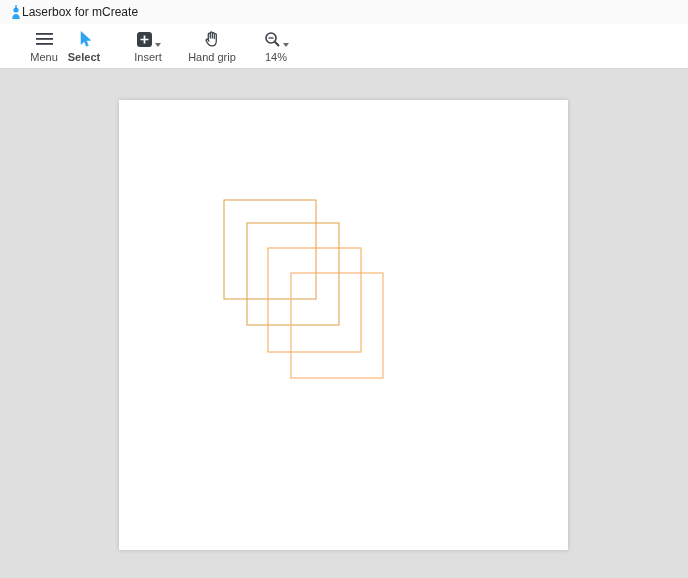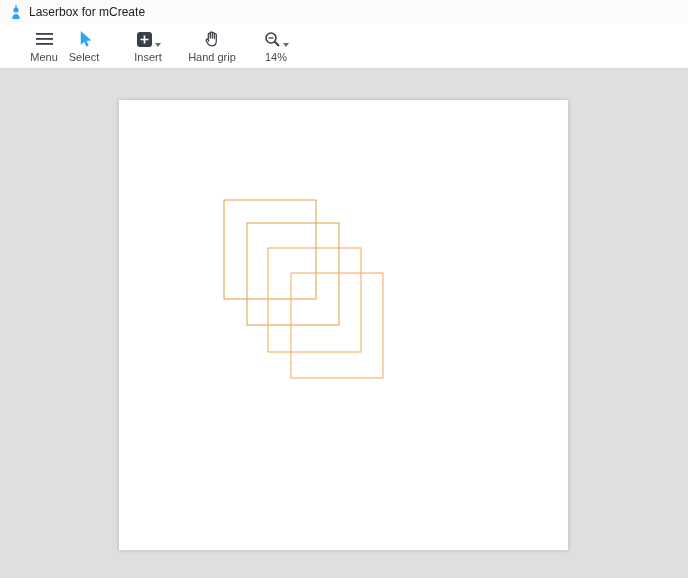--- a/index.html
+++ b/index.html
@@ -2,35 +2,35 @@
 <html><head>
 <meta charset="utf-8">
 <style>
   * { margin:0; padding:0; box-sizing:border-box; }
   html,body { width:688px; height:578px; overflow:hidden;
     font-family:"Liberation Sans", sans-serif; background:#dfdfdf; }
 
   
   .titlebar {
     height:24px; background:#fbfbfb; display:flex; align-items:center;
-    padding-left:10px; gap:7px;
+    padding-left:10px; 
   }
   .titlebar .app-title { font-size:12px; color:#222; }
 
   
   .toolbar {
     height:45px; background:#ffffff; border-bottom:1px solid #d8d8d8;
     display:flex; align-items:stretch;
   }
   .tool {
     width:64px; display:flex; flex-direction:column; align-items:center;
     justify-content:flex-start; padding-top:4px; cursor:pointer;
   }
   .tool.menu { width:44px;padding-left:44px; }
-  .tool.select { margin-left:8px; }
+  .tool.select { margin-left:8px;font-weight:bold; }
   .tool .icon-wrap { height:22px; display:flex; align-items:center; gap:2px; }
   .tool .label { font-size:11px; color:#4a4a4a; margin-top:1px; white-space:nowrap; }
   .caret {
     width:0; height:0; border-left:3px solid transparent;
     border-right:3px solid transparent; border-top:4px solid #6b6b6b;
     align-self:flex-end; margin-bottom:3px;
   }
 
   
   .workspace {

